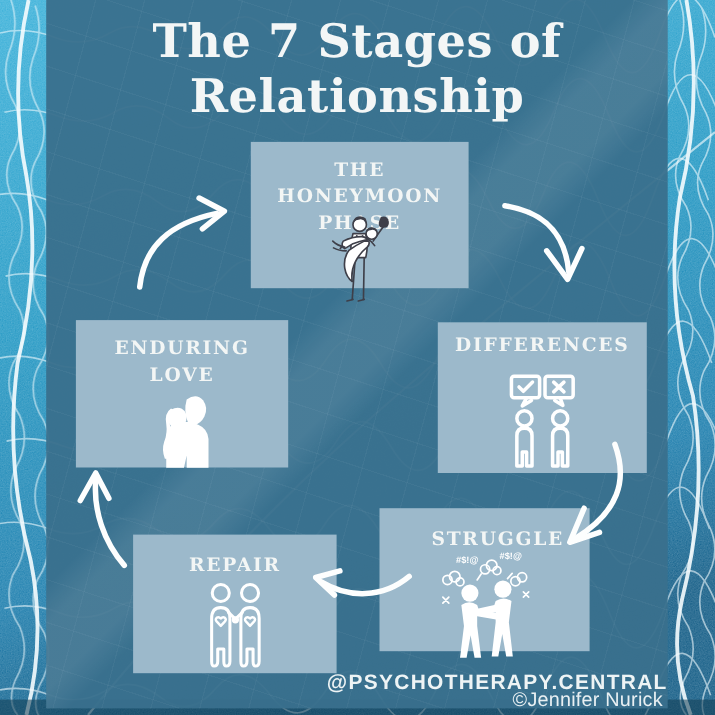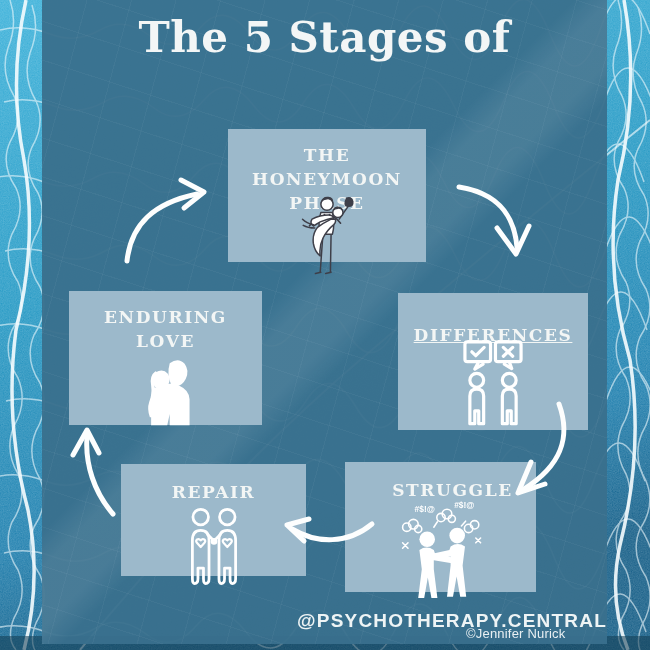--- a/index.html
+++ b/index.html
@@ -25,41 +25,41 @@
   }
   .box{position:absolute;background:#9cb9cb;}
   .box-label{
     font-family:"DejaVu Serif","Liberation Serif",serif;font-weight:700;
     color:#f3f6f5;font-size:17px;letter-spacing:1.6px;line-height:24px;
     text-align:center;margin:0 auto;
   }
   #box-honeymoon{left:228px;top:129px;width:198px;height:133px;}
   #box-honeymoon .box-label{padding-top:14px;max-width:176px;}
   #box-differences{left:398px;top:293px;width:190px;height:137px;}
-  #box-differences .box-label{padding-top:30px;text-decoration:underline;}
+  #box-differences .box-label{padding-top:9px;}
   #box-struggle{left:345px;top:462px;width:191px;height:130px;}
   #box-struggle .box-label{padding-top:16px;margin-left:24px;}
-  #box-repair{left:121px;top:464px;width:185px;height:112px;}
+  #box-repair{left:121px;top:486px;width:185px;height:126px;}
   #box-repair .box-label{padding-top:16px;}
   #box-enduring{left:69px;top:291px;width:193px;height:134px;}
   #box-enduring .box-label{padding-top:14px;max-width:130px;}
   .icon{position:absolute;left:50%;transform:translateX(-50%);overflow:visible;}
   #box-honeymoon .icon{top:63px;width:68px;}
   #box-differences .icon{top:46px;width:64px;}
   #box-struggle .icon{top:40px;width:84px;}
   #box-repair .icon{top:42px;width:72px;}
   #box-enduring .icon{bottom:0px;width:62px;}
   .arrows{position:absolute;left:0;top:0;pointer-events:none;}
   .handle{
     position:absolute;left:42px;top:610px;width:565px;text-align:right;
     font-size:19px;font-weight:bold;letter-spacing:1.2px;color:#eef4f5;
   }
   .credit{
     position:absolute;left:466px;top:626px;
-    font-size:13px;color:#e9f0f3;letter-spacing:.2px;
+    font-size:18px;color:#e9f0f3;letter-spacing:.2px;
   }
 </style>
 </head>
 <body>
 
 <div id="root">
 
   <svg class="leafbg" width="650" height="650" viewBox="0 0 650 650">
     <defs>
       <linearGradient id="leafGrad" x1="0" y1="0" x2="0.25" y2="1">
@@ -96,21 +96,22 @@
       <path stroke-width="3.5" d="M26 0 Q8 80 24 160 Q38 240 16 330 Q4 420 28 510 Q42 580 24 650"></path>
       <path stroke-width="3.5" d="M624 0 Q640 90 618 180 Q604 270 630 360 Q644 450 620 545 Q608 600 628 650"></path>
       <path stroke-width="2" opacity="0.7" d="M650 120 Q500 240 360 360 Q220 480 80 650"></path>
     </g>
     <rect x="0" y="636" width="650" height="14" fill="#123c52" opacity="0.55"></rect>
   </svg>
 
   <div class="panel"></div>
 
   <div class="title">
-    <div>The 5 Stages of</div>
+    <div>The 7 Stages of</div>
+    <div>Relationship</div>
   </div>
 
   <div class="box" id="box-honeymoon">
     <div class="box-label">THE HONEYMOON PHASE</div>
     <svg class="icon" viewBox="0 0 100 128">
       <g fill="none" stroke="#3e3f49" stroke-width="2.2" stroke-linecap="round" stroke-linejoin="round">
         <path d="M44 62 L40 118 M56 62 L55 118"></path>
         <path d="M33 120 L41 118 M48 120 L56 118"></path>
         <path fill="#ffffff" d="M41 30 Q36 46 40 62 L58 62 Q62 46 58 30 Z"></path>
         <path d="M46 33 l4 4 l4 -4"></path>

